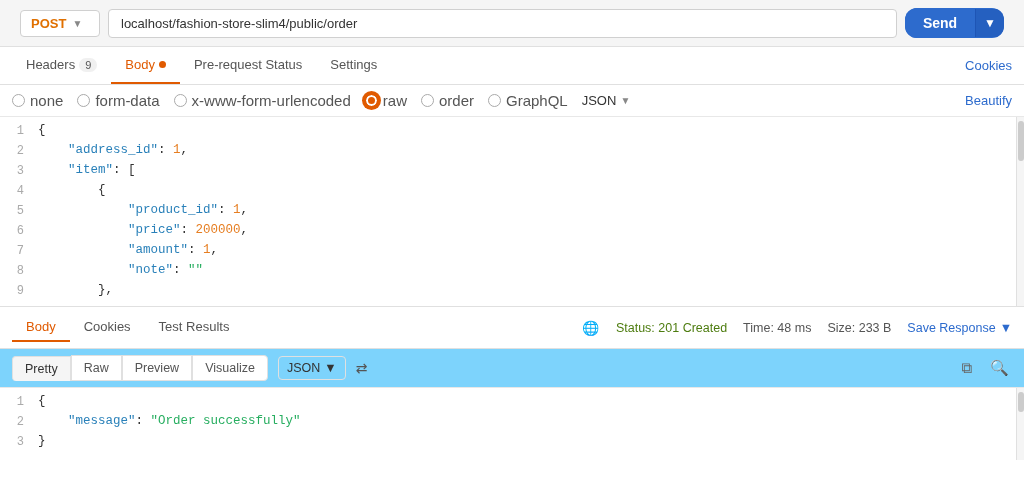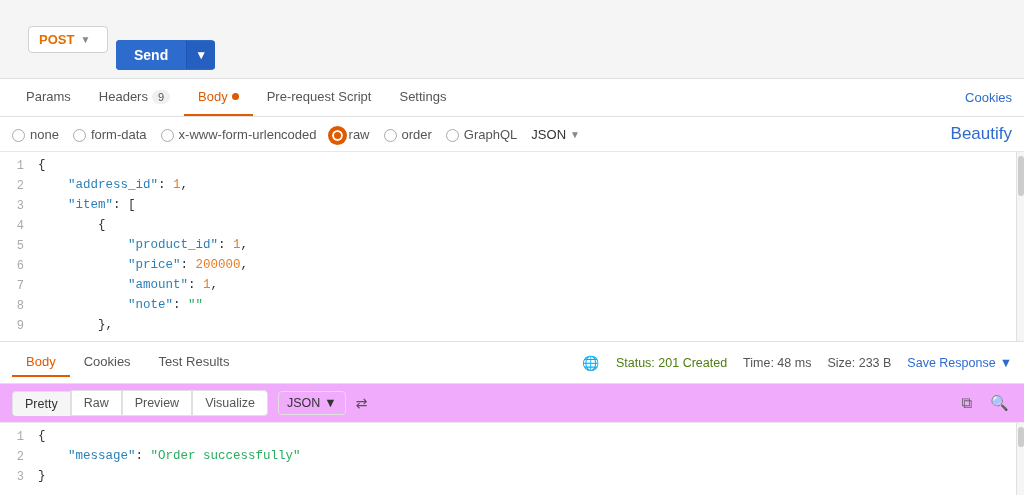--- a/index.html
+++ b/index.html
@@ -1,47 +1,47 @@
 <!DOCTYPE html>
 <html><head>
   <meta charset="utf-8">
   <style>
     * { box-sizing: border-box; margin: 0; padding: 0; }
     body { font-family: -apple-system, BlinkMacSystemFont, 'Segoe UI', sans-serif; background: #fff; font-size: 13px; color: #333; width: 1024px; height: 504px; overflow: hidden; }
 
     
-    .top-bar { display: flex; align-items: center; padding: 8px 28px; gap: 8px; background: #f5f5f5; border-bottom: 1px solid #e0e0e0; }
+    .top-bar { display: flex; align-items: center; padding: 8px 20px; gap: 8px; background: #f5f5f5; border-bottom: 1px solid #e0e0e0; }
     .method-selector { display: flex; align-items: center; background: #fff; border: 1px solid #d0d0d0; border-radius: 4px; padding: 5px 10px; font-weight: 600; color: #e07000; font-size: 13px; cursor: pointer; gap: 6px; min-width: 80px; }
     .method-selector .chevron { color: #888; font-size: 10px; }
     .url-input { flex: 1; padding: 6px 12px; border: 1px solid #d0d0d0; border-radius: 4px; font-size: 13px; color: #333; background: #fff; }
-    .send-btn-group { display: flex; align-items: center; background: #2d6bcd; border-radius: 4px; overflow: hidden; margin-top: 32px; }
+    .send-btn-group { display: flex; align-items: center; background: #2d6bcd; border-radius: 12px; overflow: hidden; }
     .send-btn { background: #2d6bcd; color: #fff; border: none; padding: 7px 18px; font-size: 14px; font-weight: 600; cursor: pointer; }
     .send-btn-arrow { background: #2560c0; color: #fff; border: none; border-left: 1px solid #1e55b5; padding: 7px 8px; cursor: pointer; font-size: 12px; }
 
     
     .tab-bar { display: flex; align-items: center; padding: 0 12px; border-bottom: 1px solid #e0e0e0; background: #fff; }
     .tab-bar-left { display: flex; align-items: center; gap: 0; flex: 1; }
     .tab-item { padding: 10px 14px; cursor: pointer; font-size: 13px; color: #555; border-bottom: 2px solid transparent; white-space: nowrap; display: flex; align-items: center; gap: 4px; }
     .tab-item.active { color: #e05a00; border-bottom: 2px solid #e05a00; font-weight: 500; }
     .dot { width: 7px; height: 7px; border-radius: 50%; display: inline-block; }
     .dot-green { background: #27ae60; }
     .dot-orange { background: #e05a00; }
     .badge { background: #f0f0f0; border-radius: 8px; padding: 1px 6px; font-size: 11px; color: #555; }
     .tab-bar-right { padding: 10px 0 10px 12px; }
     .cookies-link { color: #2d6bcd; cursor: pointer; font-size: 13px; }
 
     
     .options-bar { display: flex; align-items: center; padding: 7px 12px; gap: 14px; background: #fff; border-bottom: 1px solid #e8e8e8; }
-    .radio-option { display: flex; align-items: flex-end; gap: 5px; cursor: pointer; font-size: 13px; color: #555; }
+    .radio-option { display: flex; align-items: center; gap: 5px; cursor: pointer; font-size: 15px; color: #555; }
     .radio-circle { width: 13px; height: 13px; border-radius: 50%; border: 1.5px solid #aaa; display: inline-block; flex-shrink: 0; }
     .radio-circle.selected-orange { border-color: #e05a00; background: #e05a00; box-shadow: 0 0 0 2px #fff inset, 0 0 0 3px #e05a00; }
     .json-dropdown { display: flex; align-items: center; gap: 4px; background: #fff; border: none; color: #333; font-size: 13px; cursor: pointer; font-weight: 500; }
     .json-dropdown .chev { font-size: 10px; color: #888; }
     .options-right { margin-left: auto; }
-    .beautify-btn { color: #2d6bcd; font-size: 17px; cursor: pointer; background: none; border: none; }
+    .beautify-btn { color: #2d6bcd; font-size: 13px; cursor: pointer; background: none; border: none; }
 
     
     .code-editor { background: #fff; border-bottom: 1px solid #e0e0e0; padding: 6px 0; font-family: 'Courier New', Courier, monospace; font-size: 12.5px; position: relative; overflow-y: auto; max-height: 190px; }
     .code-line { display: flex; align-items: flex-start; min-height: 20px; padding: 0 8px; }
     .line-num { width: 30px; color: #aaa; text-align: right; padding-right: 14px; flex-shrink: 0; font-size: 12px; user-select: none; padding-top: 1px; }
     .line-content { flex: 1; }
     .c-brace { color: #333; }
     .c-key { color: #2980b9; }
     .c-string { color: #27ae60; }
     .c-num { color: #e67e22; }
@@ -53,21 +53,21 @@
     
     .response-header { display: flex; align-items: center; padding: 6px 12px; border-bottom: 1px solid #e0e0e0; background: #fff; gap: 0; }
     .resp-tab-left { display: flex; align-items: center; gap: 0; flex: 1; }
     .resp-tab { padding: 6px 14px; cursor: pointer; font-size: 13px; color: #555; border-bottom: 2px solid transparent; }
     .resp-tab.active { color: #e05a00; border-bottom: 2px solid #e05a00; }
     .resp-tab-right { display: flex; align-items: center; gap: 16px; font-size: 12.5px; color: #555; }
     .status-badge { color: #4d7c0f; font-weight: 500; }
     .save-resp { color: #2d6bcd; cursor: pointer; display: flex; align-items: center; gap: 4px; }
 
     
-    .resp-toolbar { display: flex; align-items: center; padding: 6px 12px; gap: 0; border-bottom: 1px solid #e8e8e8; background: #f0abfc; }
+    .resp-toolbar { display: flex; align-items: center; padding: 6px 12px; gap: 0; border-bottom: 1px solid #e8e8e8; background: #7dd3fc; }
     .format-btn { padding: 5px 12px; font-size: 12.5px; border: 1px solid #e0e0e0; cursor: pointer; background: #fff; color: #555; }
     .format-btn.active { background: #f5f5f5; color: #333; font-weight: 500; border-bottom: none; }
     .format-btn:first-child { border-radius: 4px 0 0 4px; }
     .format-btn:last-of-type { border-radius: 0 4px 4px 0; }
     .resp-json-dd { display: flex; align-items: center; gap: 4px; margin-left: 10px; border: 1px solid #e0e0e0; border-radius: 4px; padding: 4px 8px; font-size: 12.5px; cursor: pointer; }
     .filter-icon { margin-left: 10px; color: #555; cursor: pointer; font-size: 14px; }
     .resp-right-icons { margin-left: auto; display: flex; align-items: center; gap: 12px; color: #555; font-size: 16px; }
     .icon-btn { cursor: pointer; background: none; border: none; font-size: 15px; color: #666; padding: 3px; }
 
     
@@ -75,41 +75,39 @@
     .globe-icon { font-size: 14px; }
   </style>
 </head>
 <body>
 
 <div class="top-bar">
   <div class="method-selector">
     <span>POST</span>
     <span class="chevron">▼</span>
   </div>
+  <input class="url-input" type="text" value="localhost/fashion-store-slim4/public/order" style="">
   <div class="send-btn-group">
     <button class="send-btn">Send</button>
     <button class="send-btn-arrow">▼</button>
   </div>
 </div>
 
 <div class="tab-bar">
   <div class="tab-bar-left">
     <div class="tab-item">
-      <span>Params</span>
-    </div>
-    <div class="tab-item">
       <span>Headers</span>
       <span class="badge">9</span>
     </div>
     <div class="tab-item active">
       <span>Body</span>
       <span class="dot dot-orange"></span>
     </div>
     <div class="tab-item">
-      <span>Pre-request Script</span>
+      <span>Pre-request Status</span>
     </div>
     <div class="tab-item">
       <span>Settings</span>
     </div>
   </div>
   <div class="tab-bar-right">
     <span class="cookies-link">Cookies</span>
   </div>
 </div>
 

